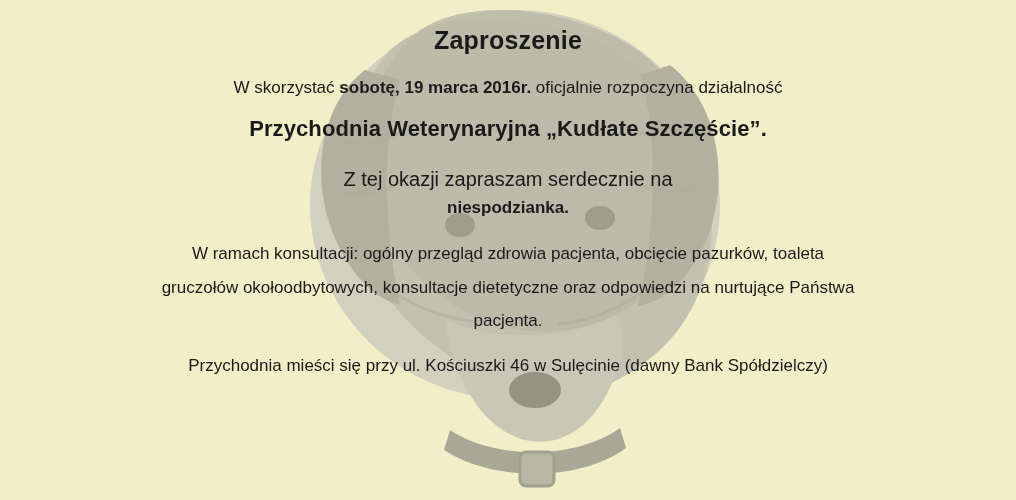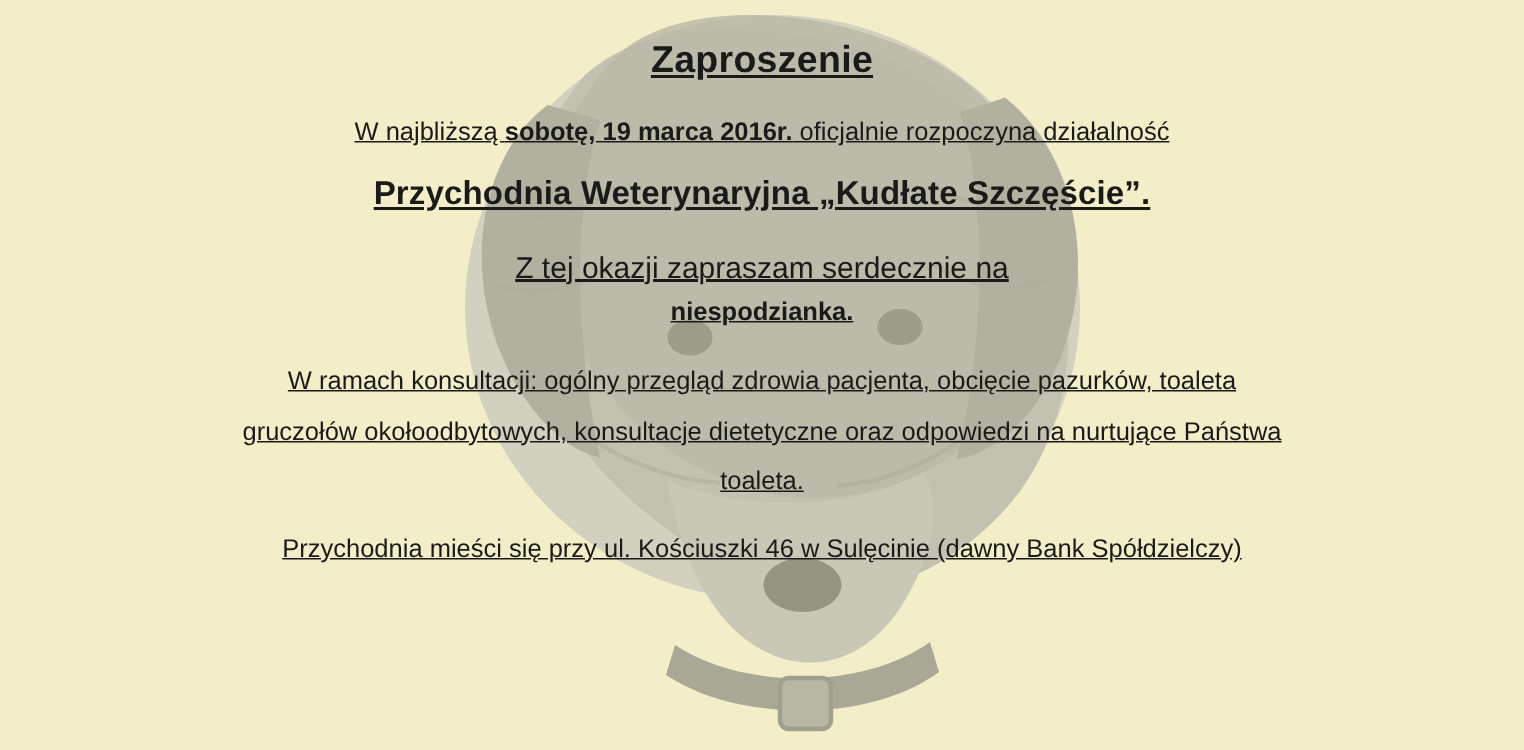--- a/index.html
+++ b/index.html
@@ -33,21 +33,20 @@
   
   #content {
     position: relative;
     z-index: 5;
     width: 1016px;
     height: 492px;
     box-sizing: border-box;
     padding: 22px 150px 0 150px;
     text-align: center;
     color: #1a1a1a;
-    text-decoration: underline;
   }
   .line {
     line-height: 1.45;
   }
   .title {
     font-size: 25px;
     font-weight: bold;
     margin-bottom: 18px;
     letter-spacing: 0.2px;
   }
@@ -145,33 +144,33 @@
       <path d="M120 300 C150 320 180 330 210 332"></path>
       <path d="M375 300 C345 322 315 332 288 334"></path>
     </g>
   </svg>
 
   <div id="content">
 
     <div class="line title">Zaproszenie</div>
 
     <div class="line invite-line">
-      <span>W najbliższą </span><span class="bold">sobotę, 19 marca 2016r.</span><span> oficjalnie rozpoczyna  działalność</span>
+      <span>W skorzystać </span><span class="bold">sobotę, 19 marca 2016r.</span><span> oficjalnie rozpoczyna  działalność</span>
     </div>
 
     <div class="line clinic-name">Przychodnia Weterynaryjna „Kudłate Szczęście”.</div>
 
     <div class="line occasion">Z tej okazji  zapraszam serdecznie na</div>
 
 
     <div class="line hours-second">niespodzianka.</div>
 
     <div class="scope-block">
       <div class="line scope">W ramach konsultacji: ogólny przegląd zdrowia pacjenta, obcięcie pazurków, toaleta</div>
       <div class="line scope">gruczołów okołoodbytowych, konsultacje dietetyczne oraz odpowiedzi na nurtujące Państwa</div>
-      <div class="line scope">toaleta.</div>
+      <div class="line scope">pacjenta.</div>
     </div>
 
 
     <div class="line address">Przychodnia mieści się przy ul. Kościuszki 46 w Sulęcinie (dawny Bank Spółdzielczy)</div>
 
   </div>
 </div>
 
 </body></html>

